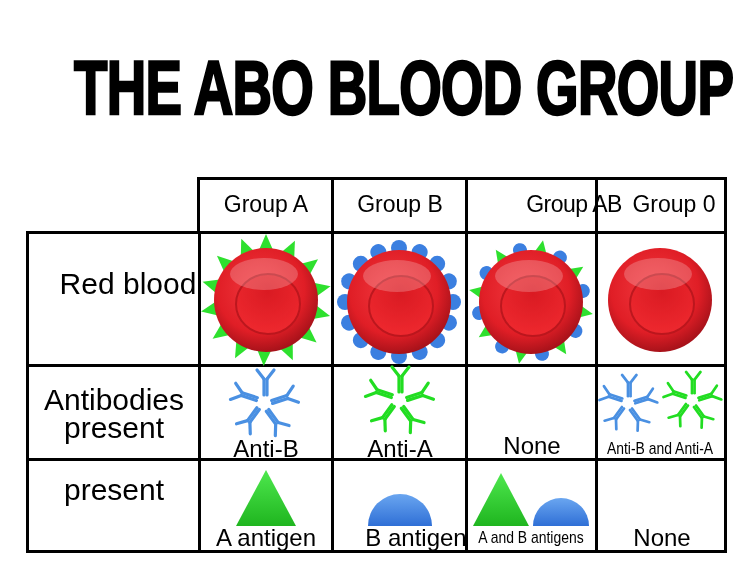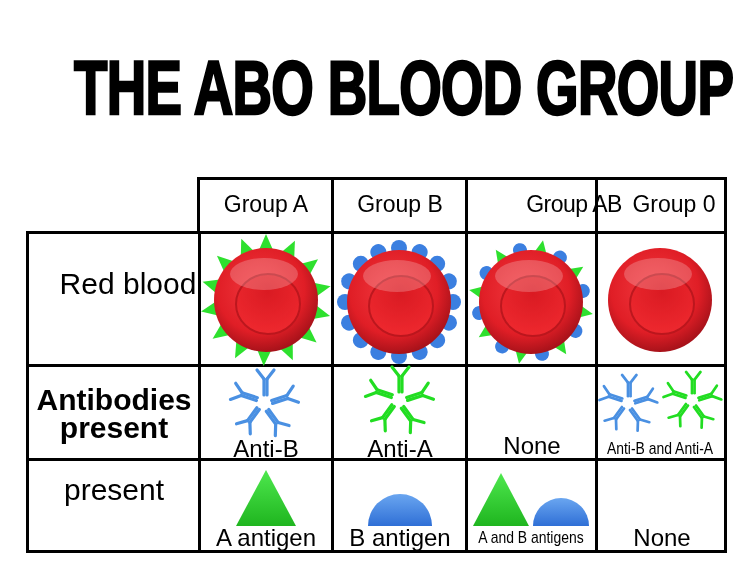--- a/index.html
+++ b/index.html
@@ -42,21 +42,21 @@
 </div>
 
 <div class="txt hdr" style="left:200px; width:132px;">Group A</div>
 <div class="txt hdr" style="left:334px; width:132px;">Group B</div>
 <div class="txt hdr" style="left:494px; width:132px; letter-spacing:-0.5px;margin-left:14px;">Group AB</div>
 <div class="txt hdr" style="left:598px; width:152px;">Group 0</div>
 
 <div class="txt rowlbl" style="left:43px; width:170px; top:268px;">
   <div>Red blood</div>
 </div>
-<div class="txt rowlbl" style="left:29px; width:170px; top:386px; line-height:28px;font-weight:bold;">
+<div class="txt rowlbl" style="left:29px; width:170px; top:386px; line-height:28px;">
   <div>Antibodies</div>
   <div>present</div>
 </div>
 <div class="txt rowlbl" style="left:29px; width:170px; top:475px; line-height:29px;">
   <div>present</div>
 </div>
 
 <svg width="0" height="0" style="position:absolute">
   <defs>
     <radialGradient id="cellGrad" cx="45%" cy="40%" r="60%">
@@ -207,15 +207,15 @@
   <path d="M -32,0 A 32,32 0 0 1 32,0 Z" fill="url(#blueGrad)"></path>
 </svg>
 <svg style="left:501px; top:473px;" width="1" height="1">
   <polygon points="0,0 28,53 -28,53" fill="url(#greenGrad)"></polygon>
 </svg>
 <svg style="left:561px; top:526px;" width="1" height="1">
   <path d="M -28,0 A 28,28 0 0 1 28,0 Z" fill="url(#blueGrad)"></path>
 </svg>
 
 <div class="txt cap" style="left:200px; width:132px; top:526px;">A antigen</div>
-<div class="txt cap" style="left:334px; width:132px; top:526px;">B antigen</div>
+<div class="txt cap" style="left:350px; width:132px; top:526px;">B antigen</div>
 <div class="txt capsm" style="left:460px; width:142px; top:529px;">A and B antigens</div>
 <div class="txt cap" style="left:598px; width:128px; top:526px;">None</div>
 
 </body></html>

